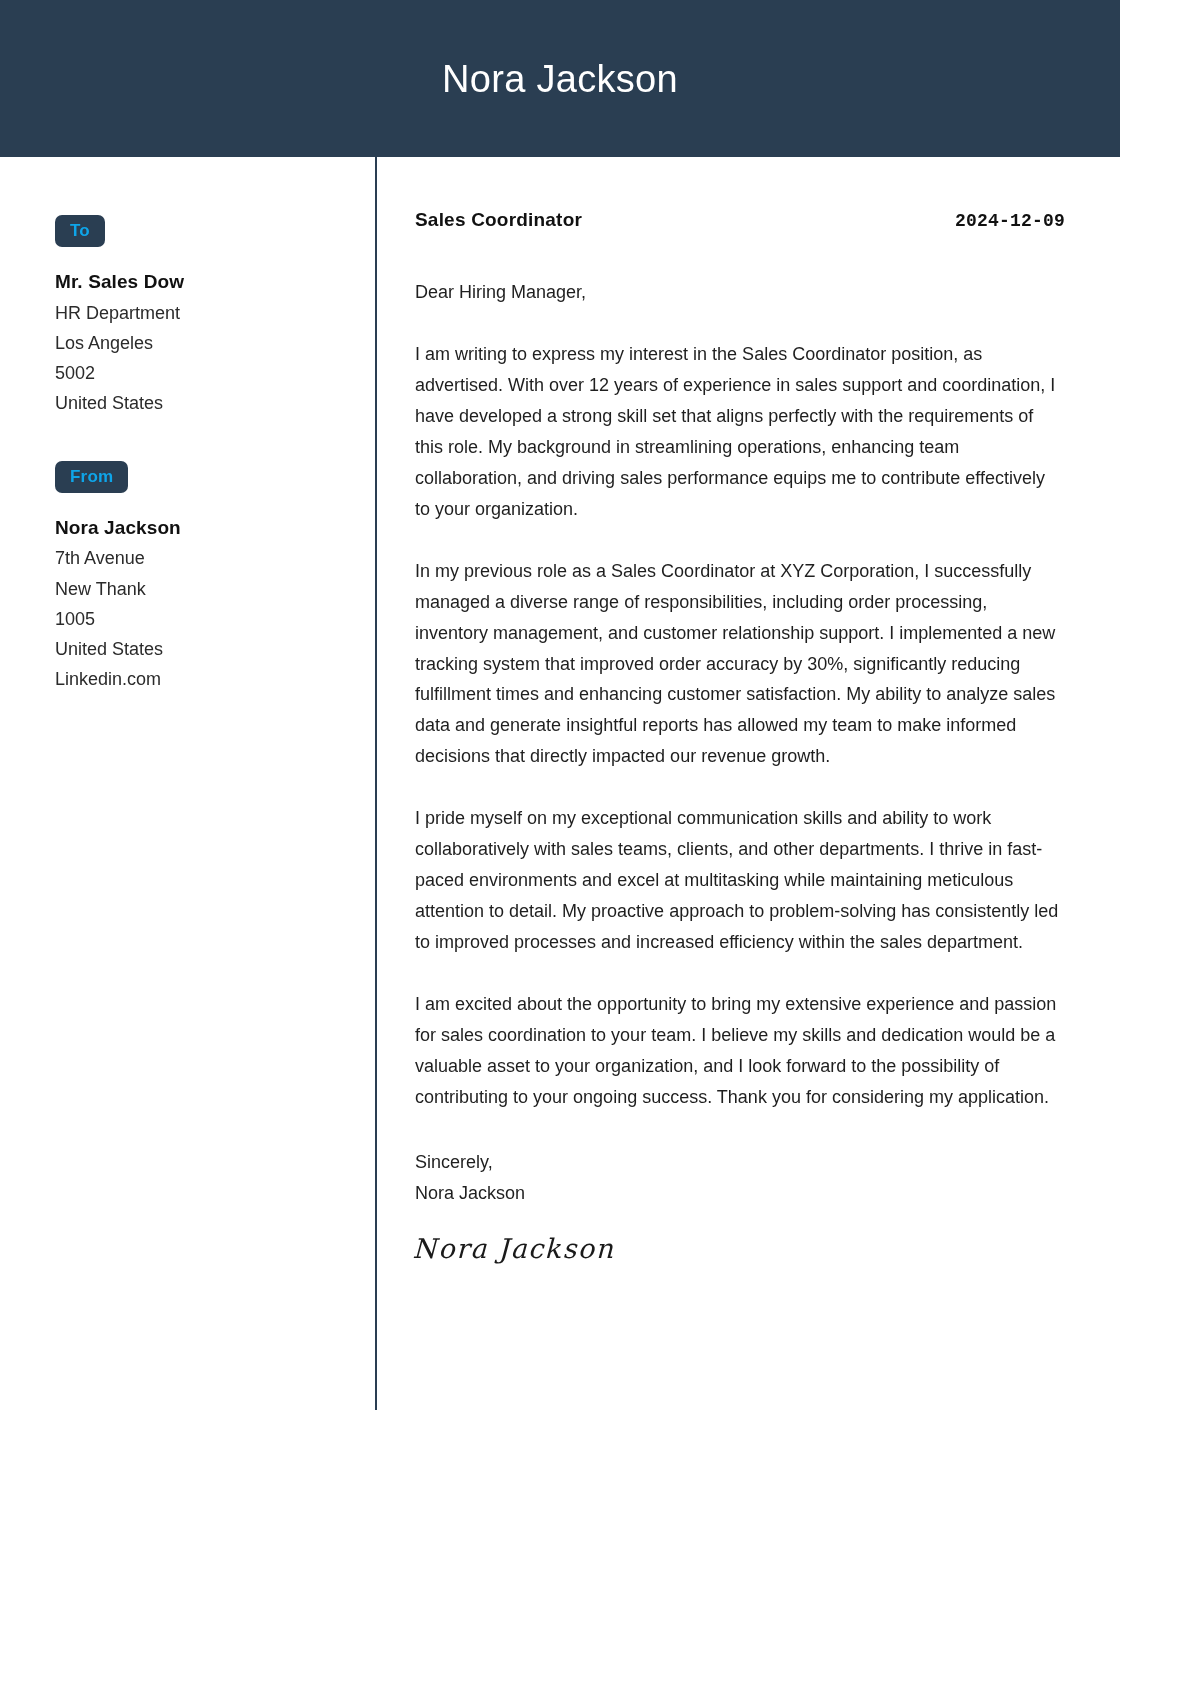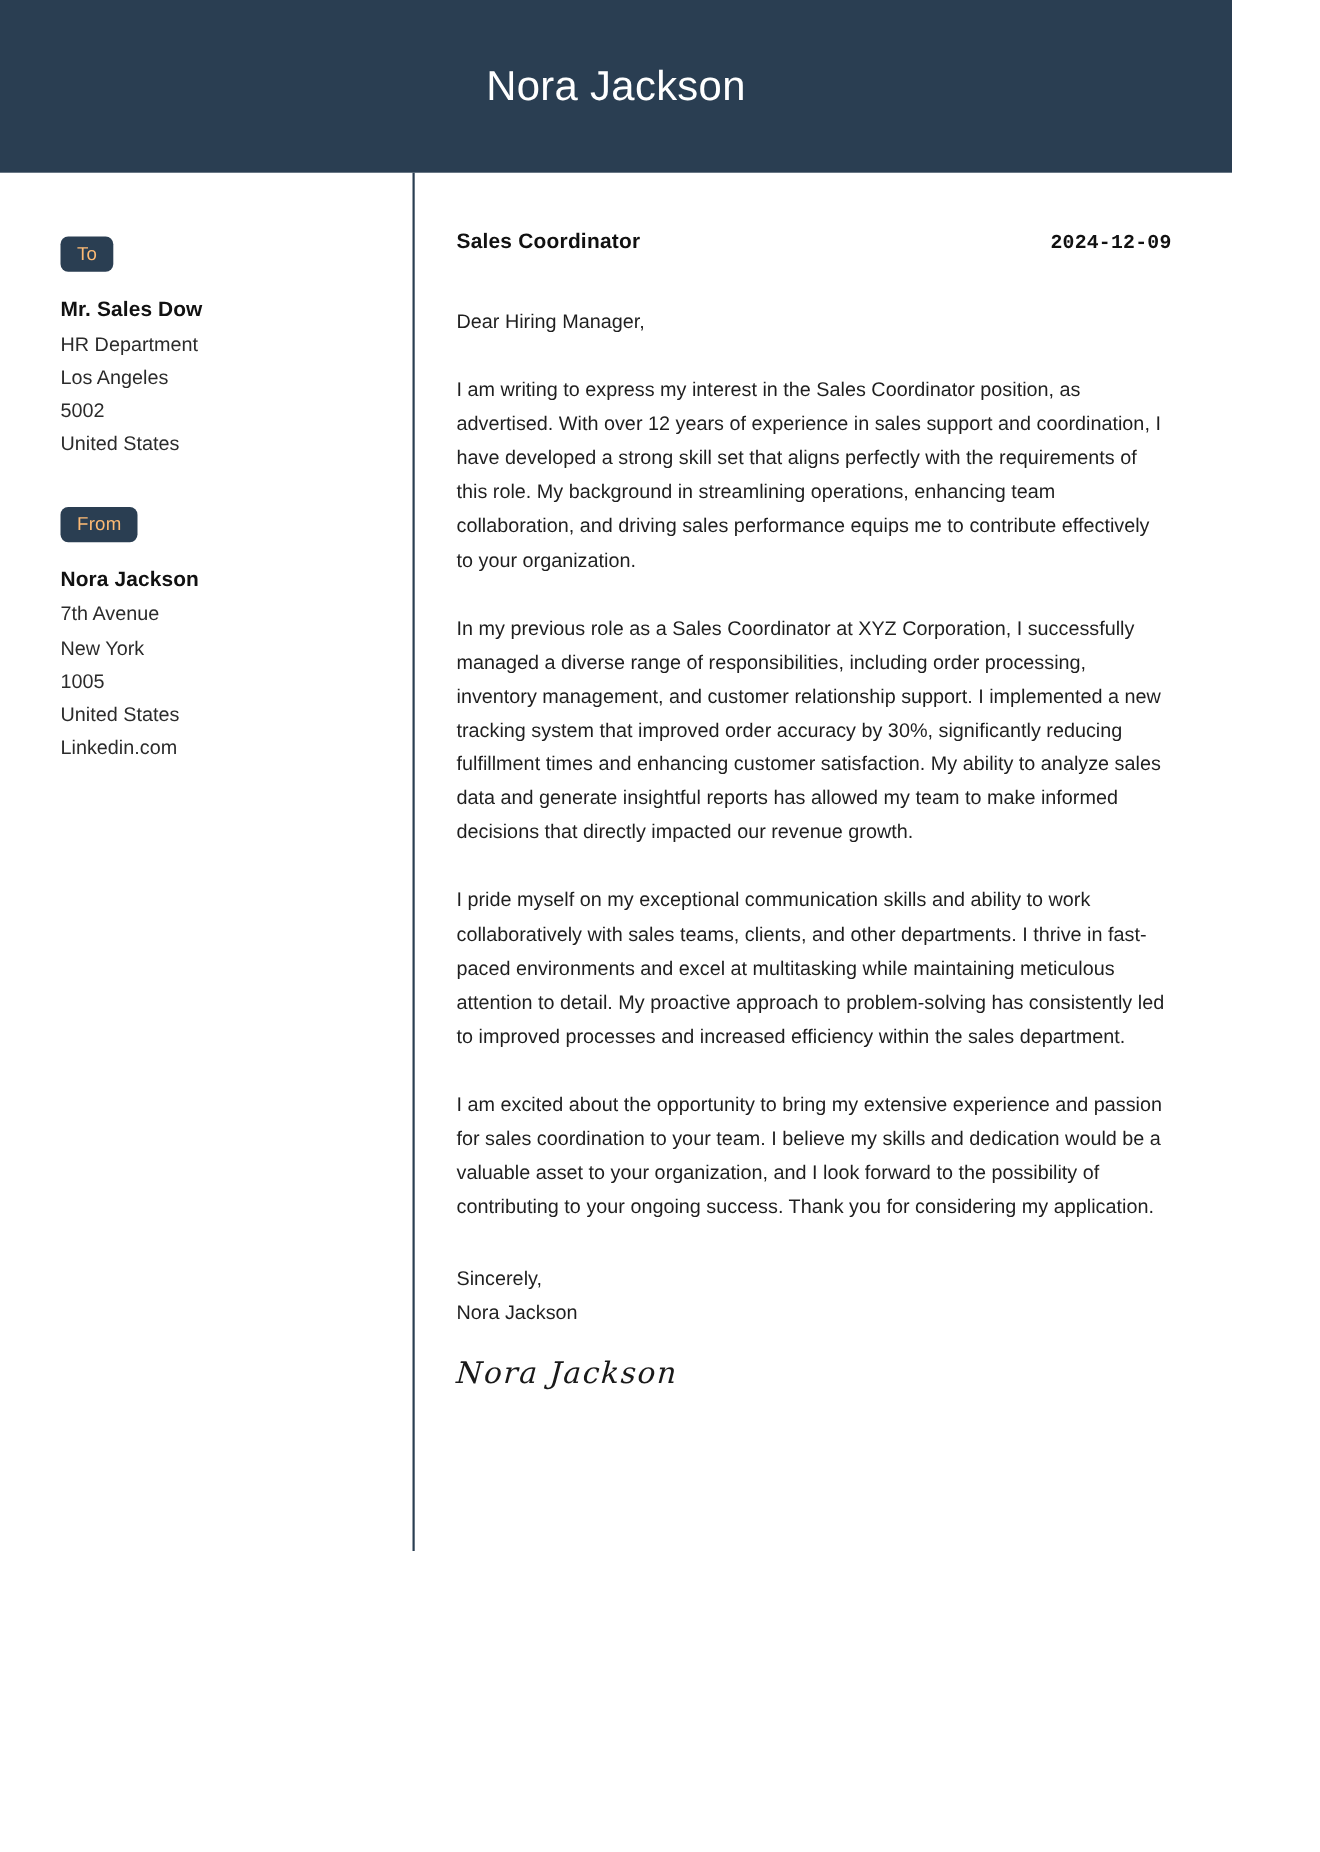--- a/index.html
+++ b/index.html
@@ -67,23 +67,23 @@
     top: 0;
     left: 0;
     width: 360px;
     padding: 58px 0 0 55px;
     box-sizing: border-box;
   }
 
   .badge {
     display: inline-block;
     background: #2a3e52;
-    color: #fdba74;
+    color: #0ea5e9;
     font-size: 17px;
-    font-weight: 400;
+    font-weight: 700;
     padding: 7px 15px 8px 15px;
     border-radius: 7px;
     line-height: 1;
     letter-spacing: 0.2px;
   }
 
   .addr-block {
     margin-top: 20px;
   }
   .addr-name {
@@ -191,21 +191,21 @@
           <div class="addr-line">5002</div>
           <div class="addr-line">United States</div>
         </div>
       </div>
 
       <div class="from-group">
         <span class="badge">From</span>
         <div class="addr-block">
           <div class="addr-name">Nora Jackson</div>
           <div class="addr-line">7th Avenue</div>
-          <div class="addr-line">New York</div>
+          <div class="addr-line">New Thank</div>
           <div class="addr-line">1005</div>
           <div class="addr-line">United States</div>
           <div class="addr-line">Linkedin.com</div>
         </div>
       </div>
 
     </div>
 
     <div class="letter">
 

